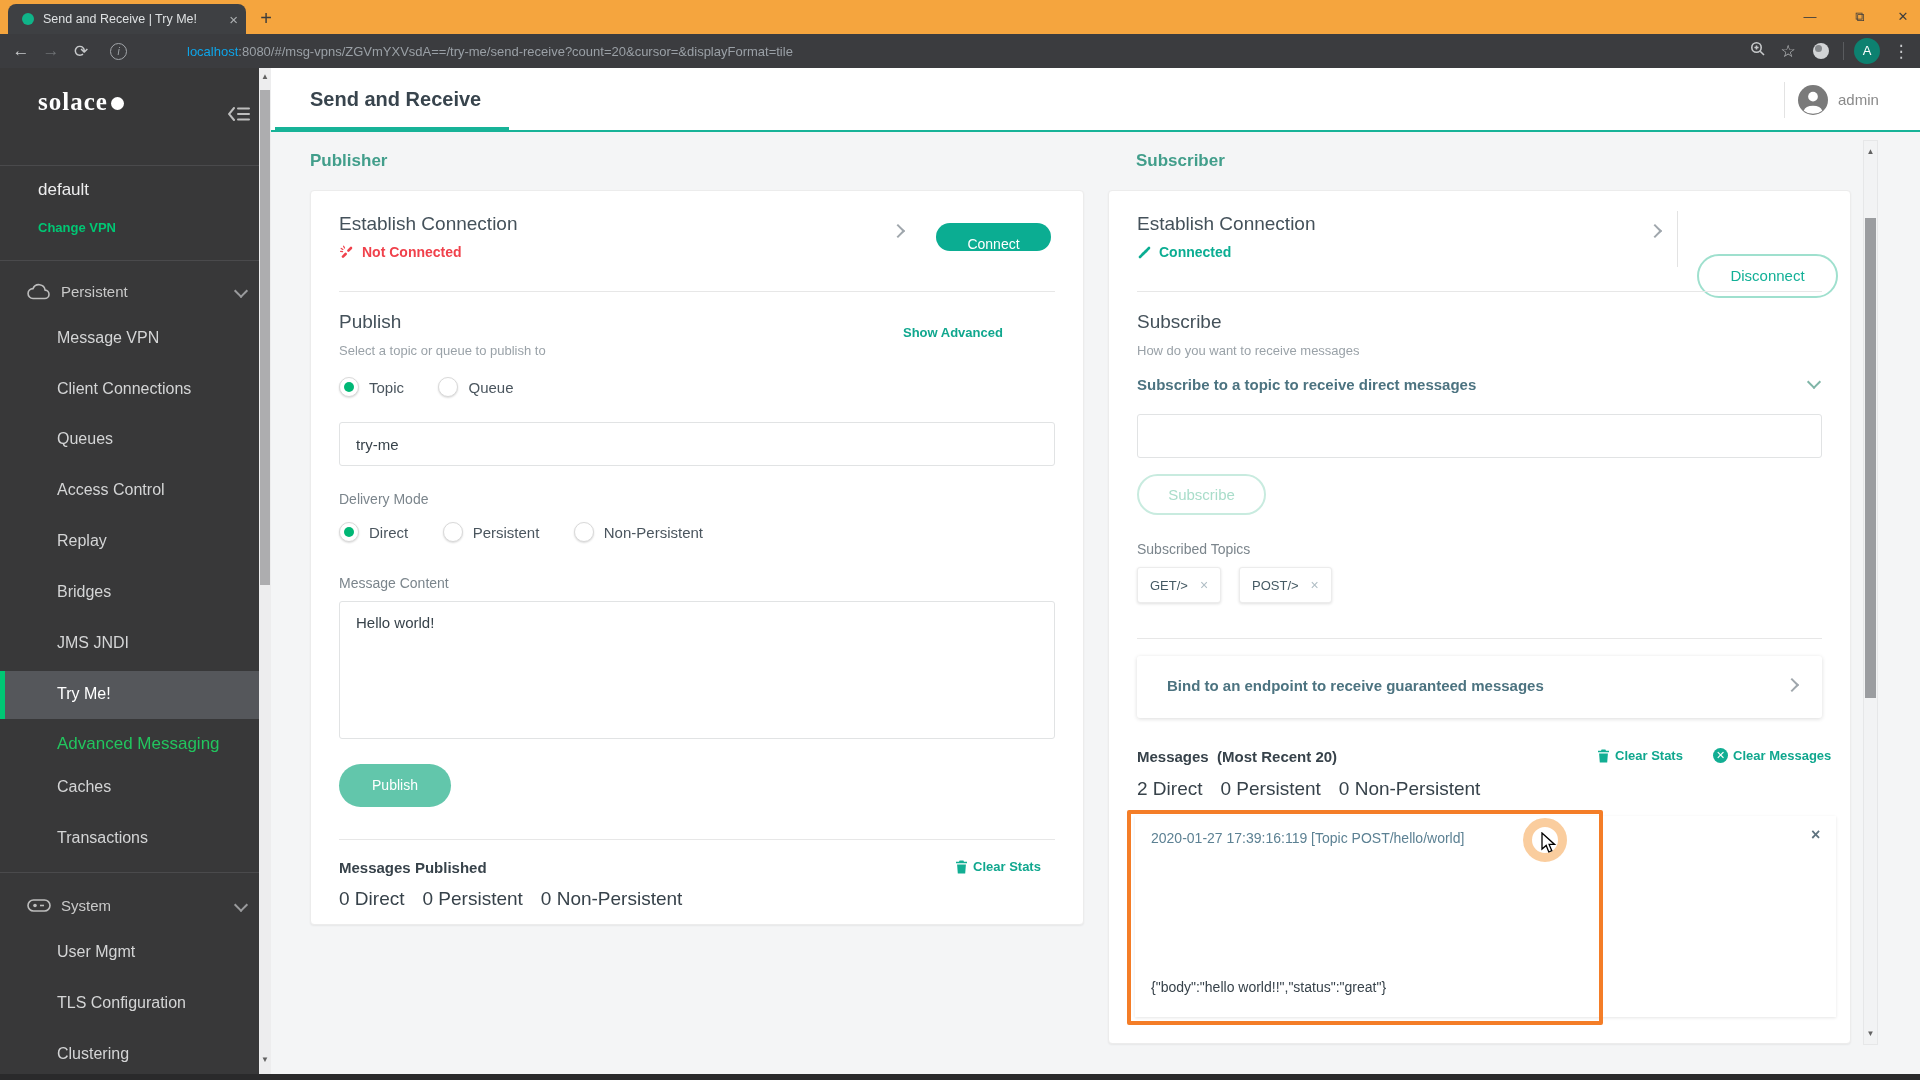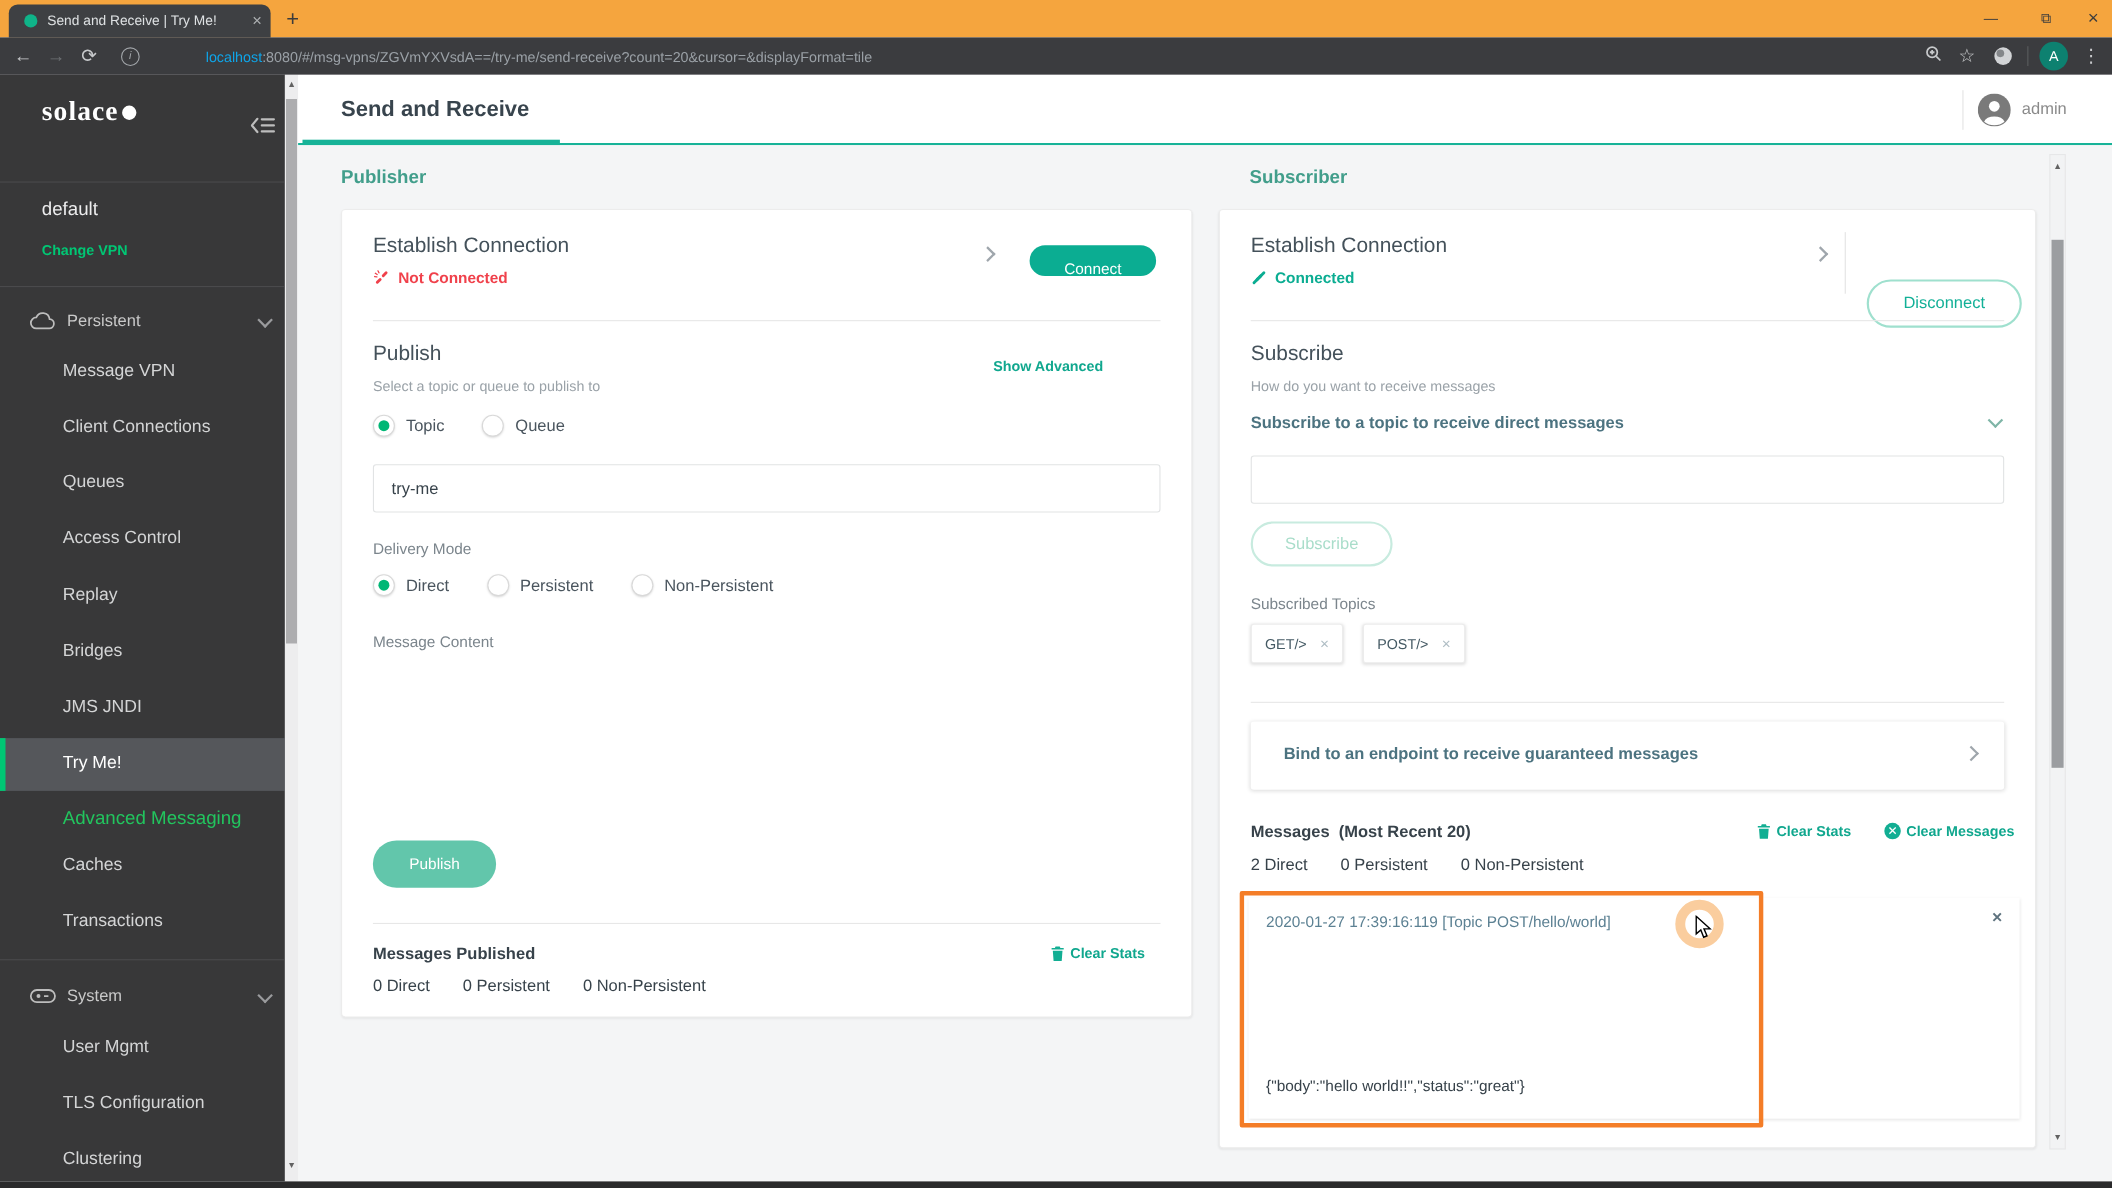--- a/index.html
+++ b/index.html
@@ -73,21 +73,21 @@
     box-shadow:0 1px 2px rgba(0,0,0,.15);box-sizing:border-box;vertical-align:middle;}
   .radio.on::after{content:"";display:block;width:10px;height:10px;border-radius:50%;background:#00B775;margin:4px;}
   .rlabel{font-size:15px;color:#4A555E;vertical-align:middle;margin:0 0 0 10px;}
   .field{background:#fff;border:1px solid #E1E3E4;border-radius:3px;box-sizing:border-box;
     font-size:15px;color:#37424A;padding:0 16px;font-family:"Liberation Sans","DejaVu Sans",sans-serif;}
   textarea.field{padding-top:12px;resize:none;outline:none;}
   input.field{outline:none;}
   .lbl-gray{font-size:14px;color:#7B858C;}
   .teal-link{color:#10A78E;font-size:13px;font-weight:bold;display:inline-flex;align-items:center;gap:5px;}
   .bold-dark{font-size:15px;font-weight:bold;color:#37424A;}
-  .cnt-row{display:flex;gap:30px;font-size:15px;color:#37424A;}
+  .cnt-row{display:flex;gap:18px;font-size:19px;color:#37424A;}
   .chip{position:absolute;height:36px;background:#fff;border:1px solid #ECECEC;border-radius:3px;
     box-shadow:0 1px 3px rgba(0,0,0,.12);display:flex;align-items:center;gap:12px;padding:0 12px;box-sizing:border-box;}
   .chip .ct{font-size:13px;color:#455A64;}
   .chip .cx{font-size:14px;color:#B0BEC5;}
   .slate-bold{font-size:15px;font-weight:bold;color:#4C7380;}
   .bindrow{background:#fff;border-radius:3px;box-shadow:0 1px 4px rgba(0,0,0,.14);}
   .tile{background:#fff;box-shadow:0 1px 3px rgba(0,0,0,.1);}
   .tile-head{font-size:14px;color:#5C8193;}
   .tile-gray{background:#F4F6F8;}
   .trow{font-size:14px;display:flex;gap:8px;align-items:center;padding-left:16px;height:33px;}
@@ -252,20 +252,21 @@
     <input class="abs field" style="left: 28px; top: 231px; width: 716px; height: 44px;" value="try-me">
 
     <div class="abs lbl-gray" style="left:28px;top:300px;">Delivery Mode</div>
     <div class="abs" style="left:28px;top:331px;">
       <span class="radio on"></span><span class="rlabel">Direct</span>
       <span class="radio" style="margin-left:30px;"></span><span class="rlabel">Persistent</span>
       <span class="radio" style="margin-left:30px;"></span><span class="rlabel">Non-Persistent</span>
     </div>
 
     <div class="abs lbl-gray" style="left:28px;top:384px;">Message Content</div>
+    <textarea class="abs field" style="left: 28px; top: 410px; width: 716px; height: 138px;">Hello world!</textarea>
 
     <div class="abs btn btn-light" style="left:28px;top:573px;width:112px;height:43px;">Publish</div>
     <div class="abs hdiv" style="left:28px;top:648px;width:716px;"></div>
 
     <div class="abs bold-dark" style="left:28px;top:668px;">Messages Published</div>
     <div class="abs teal-link" style="left:644px;top:668px;">
       <svg width="13" height="14" viewBox="0 0 13 14">
           <path fill="#12AE93" d="M4.6.4h3.8l.6 1.4H12v1.4H1V1.8h3zM2.1 4.4h8.8l-.7 9.2H2.8z"></path>
         </svg>
       <span>Clear Stats</span>

